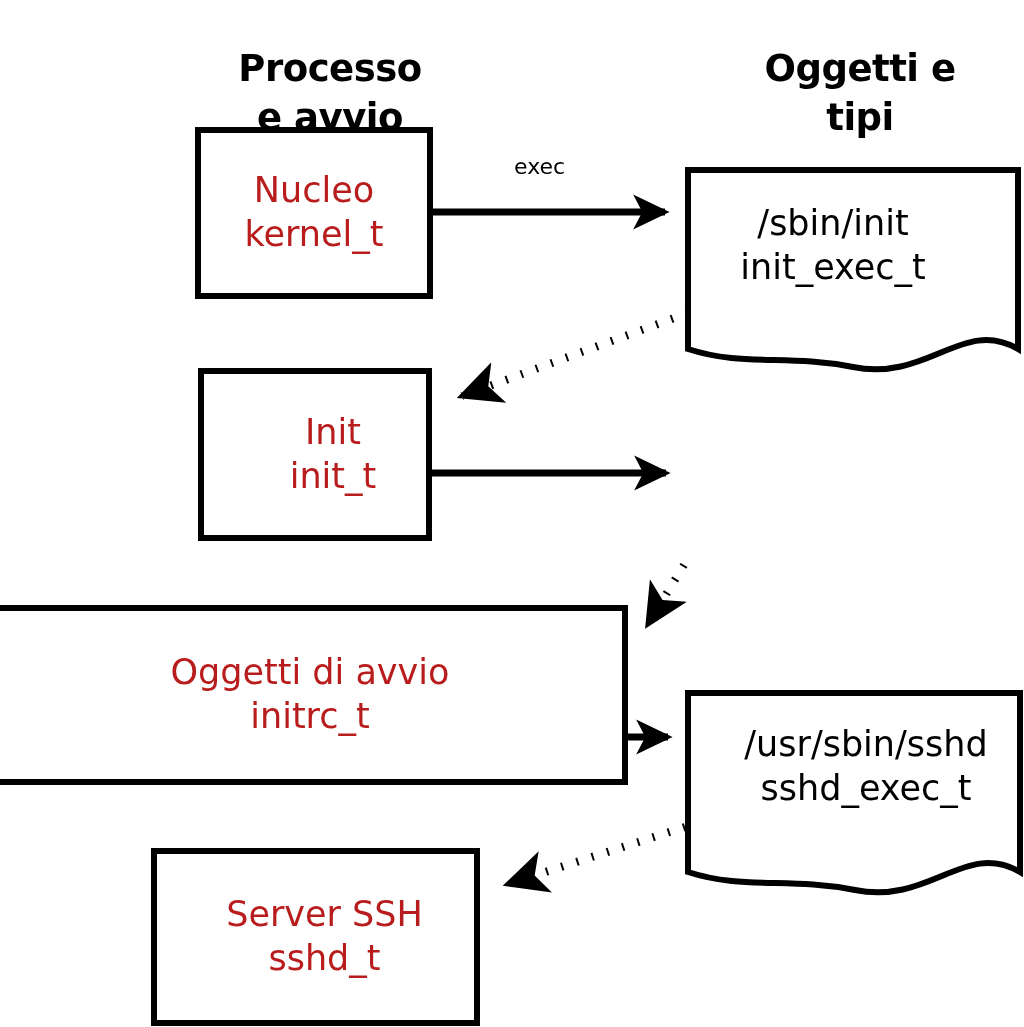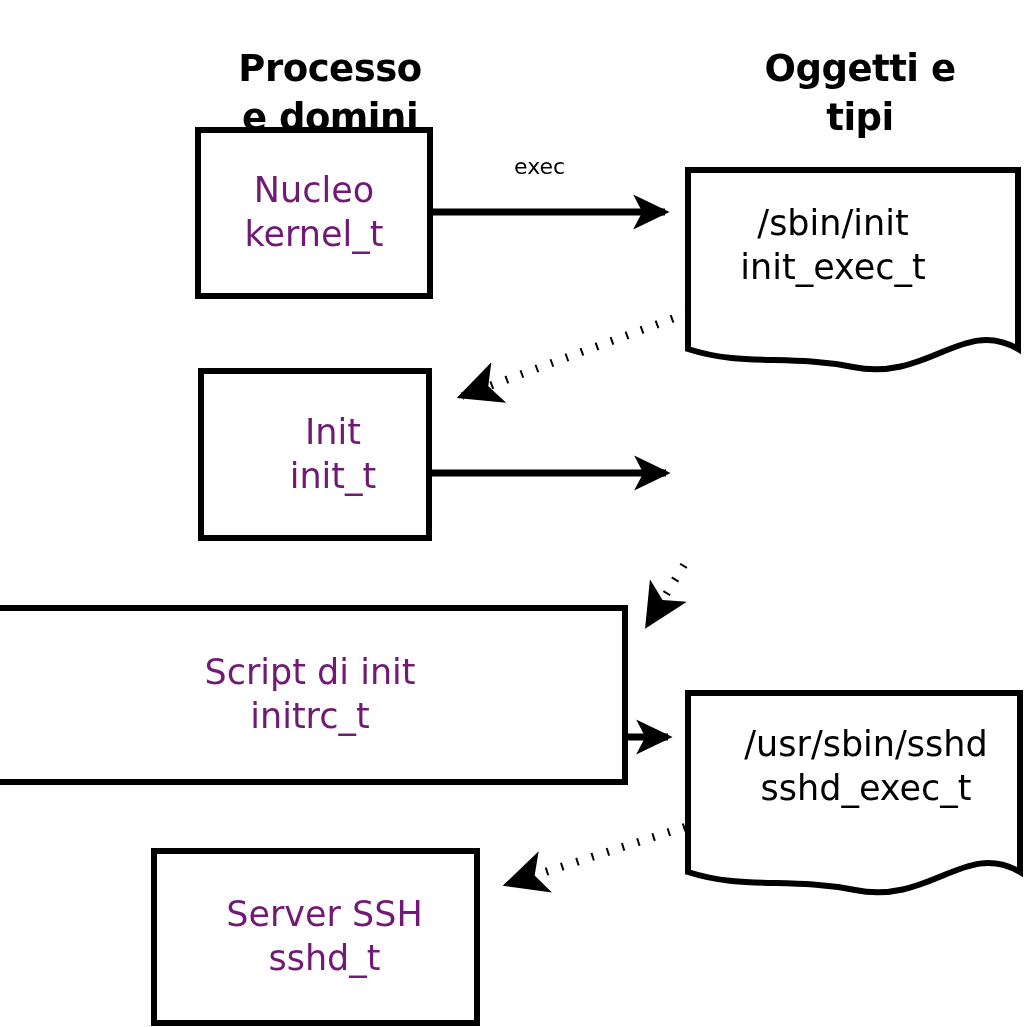--- a/index.html
+++ b/index.html
@@ -30,21 +30,21 @@
 
   .proc-box {
     position: absolute;
     box-sizing: border-box;
     border: 6px solid #000000;
     background: #ffffff;
     display: flex;
     flex-direction: column;
     align-items: center;
     justify-content: center;
-    color: #701a75;
+    color: #b91c1c;
   }
   .proc-box .l1, .proc-box .l2 {
     font-size: 35px;
     line-height: 1.25;
     text-align: center;
     white-space: nowrap;
   }
 
   .doc-shape {
     position: absolute;
@@ -82,39 +82,39 @@
     white-space: nowrap;
   }
 </style>
 </head>
 <body>
 
 <div id="canvas">
 
   <div class="col-header" id="header-left">
     <div>Processo</div>
-    <div>e domini</div>
+    <div>e avvio</div>
   </div>
   <div class="col-header" id="header-right">
     <div>Oggetti e</div>
     <div>tipi</div>
   </div>
 
   <div class="proc-box" style="left:195px; top:127px; width:238px; height:172px;">
     <div class="l1">Nucleo</div>
     <div class="l2">kernel_t</div>
   </div>
 
   <div class="proc-box" style="left:198px; top:368px; width:234px; height:173px;padding-left:36px;">
     <div class="l1">Init</div>
     <div class="l2">init_t</div>
   </div>
 
   <div class="proc-box" style="left:-8px; top:605px; width:636px; height:180px;">
-    <div class="l1">Script di init</div>
+    <div class="l1">Oggetti di avvio</div>
     <div class="l2">initrc_t</div>
   </div>
 
   <div class="proc-box" style="left:151px; top:848px; width:329px; height:178px;padding-left:18px;">
     <div class="l1">Server SSH</div>
     <div class="l2">sshd_t</div>
   </div>
 
   <div class="doc-shape" style="left:685px; top:167px; width:266px; height:205px;padding-left:30px;">
     <svg width="336" height="205" viewBox="0 0 336 205">

